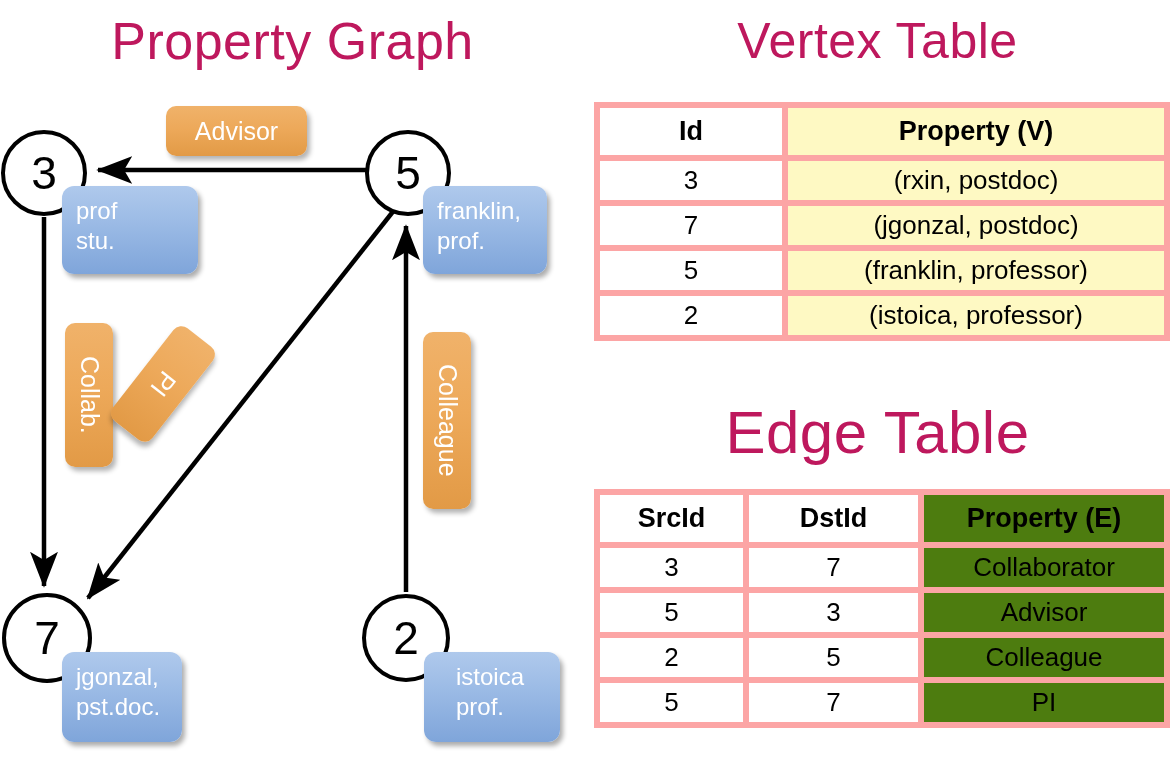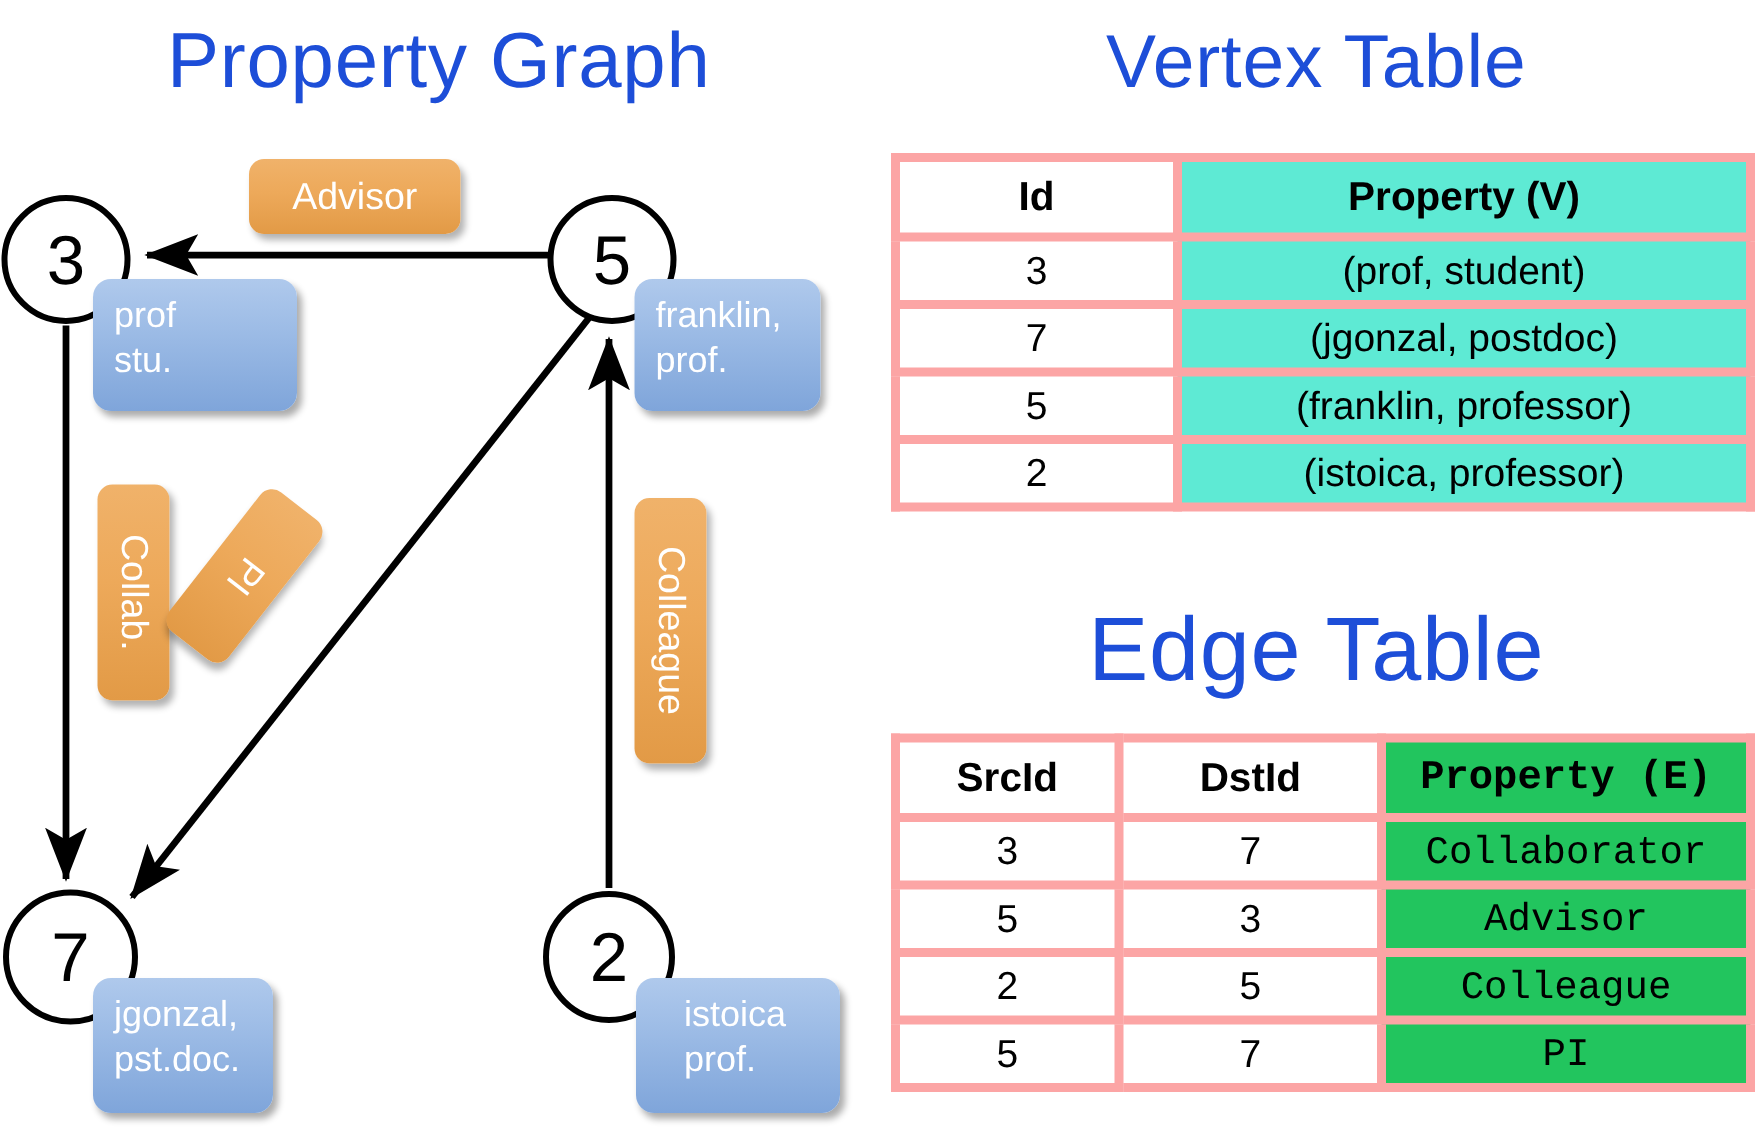--- a/index.html
+++ b/index.html
@@ -15,21 +15,21 @@
     font-family: "Liberation Sans", sans-serif;
     color: #000000;
   }
 
   
   .title {
     position: absolute;
     font-family: "Liberation Sans", sans-serif;
     font-weight: 300;
     letter-spacing: 0.5px;
-    color: #1d4ed8;
+    color: #be185d;
     white-space: nowrap;
   }
   #title-property-graph {
     left: 0; top: 12px; width: 585px;
     text-align: center;
     font-size: 52px;
     line-height: 58px;
   }
   #title-vertex-table {
     left: 585px; top: 12px; width: 585px;
@@ -161,28 +161,28 @@
   .data-table th {
     font-weight: bold;
     font-size: 27px;
     height: 53px;
   }
 
   
   #vertex-table { left: 594px; top: 102px; width: 570px; }
   #vertex-table col.c-id   { width: 188px; }
   #vertex-table col.c-prop { width: 382px; }
-  #vertex-table .cell-prop { background: #5eead4; }
+  #vertex-table .cell-prop { background: #fef9c3; }
 
   
   #edge-table { left: 594px; top: 489px; width: 570px; }
   #edge-table col.c-src  { width: 149px; }
   #edge-table col.c-dst  { width: 175px; }
   #edge-table col.c-prop { width: 246px; }
-  #edge-table .cell-prop { background: #22c55e; font-family: Liberation Mono, monospace; }
+  #edge-table .cell-prop { background: #4d7c0f; }
 </style>
 </head>
 <body>
 
 <div class="title" id="title-property-graph">Property Graph</div>
 
 <div class="title" id="title-vertex-table">Vertex Table</div>
 
 <div class="title" id="title-edge-table">Edge Table</div>
 
@@ -255,21 +255,21 @@
     </colgroup>
   <thead>
     <tr>
       <th>Id</th>
       <th class="cell-prop">Property (V)</th>
     </tr>
   </thead>
   <tbody>
     <tr>
       <td>3</td>
-      <td class="cell-prop">(prof, student)</td>
+      <td class="cell-prop">(rxin, postdoc)</td>
     </tr>
     <tr>
       <td>7</td>
       <td class="cell-prop">(jgonzal, postdoc)</td>
     </tr>
     <tr>
       <td>5</td>
       <td class="cell-prop">(franklin, professor)</td>
     </tr>
     <tr>

